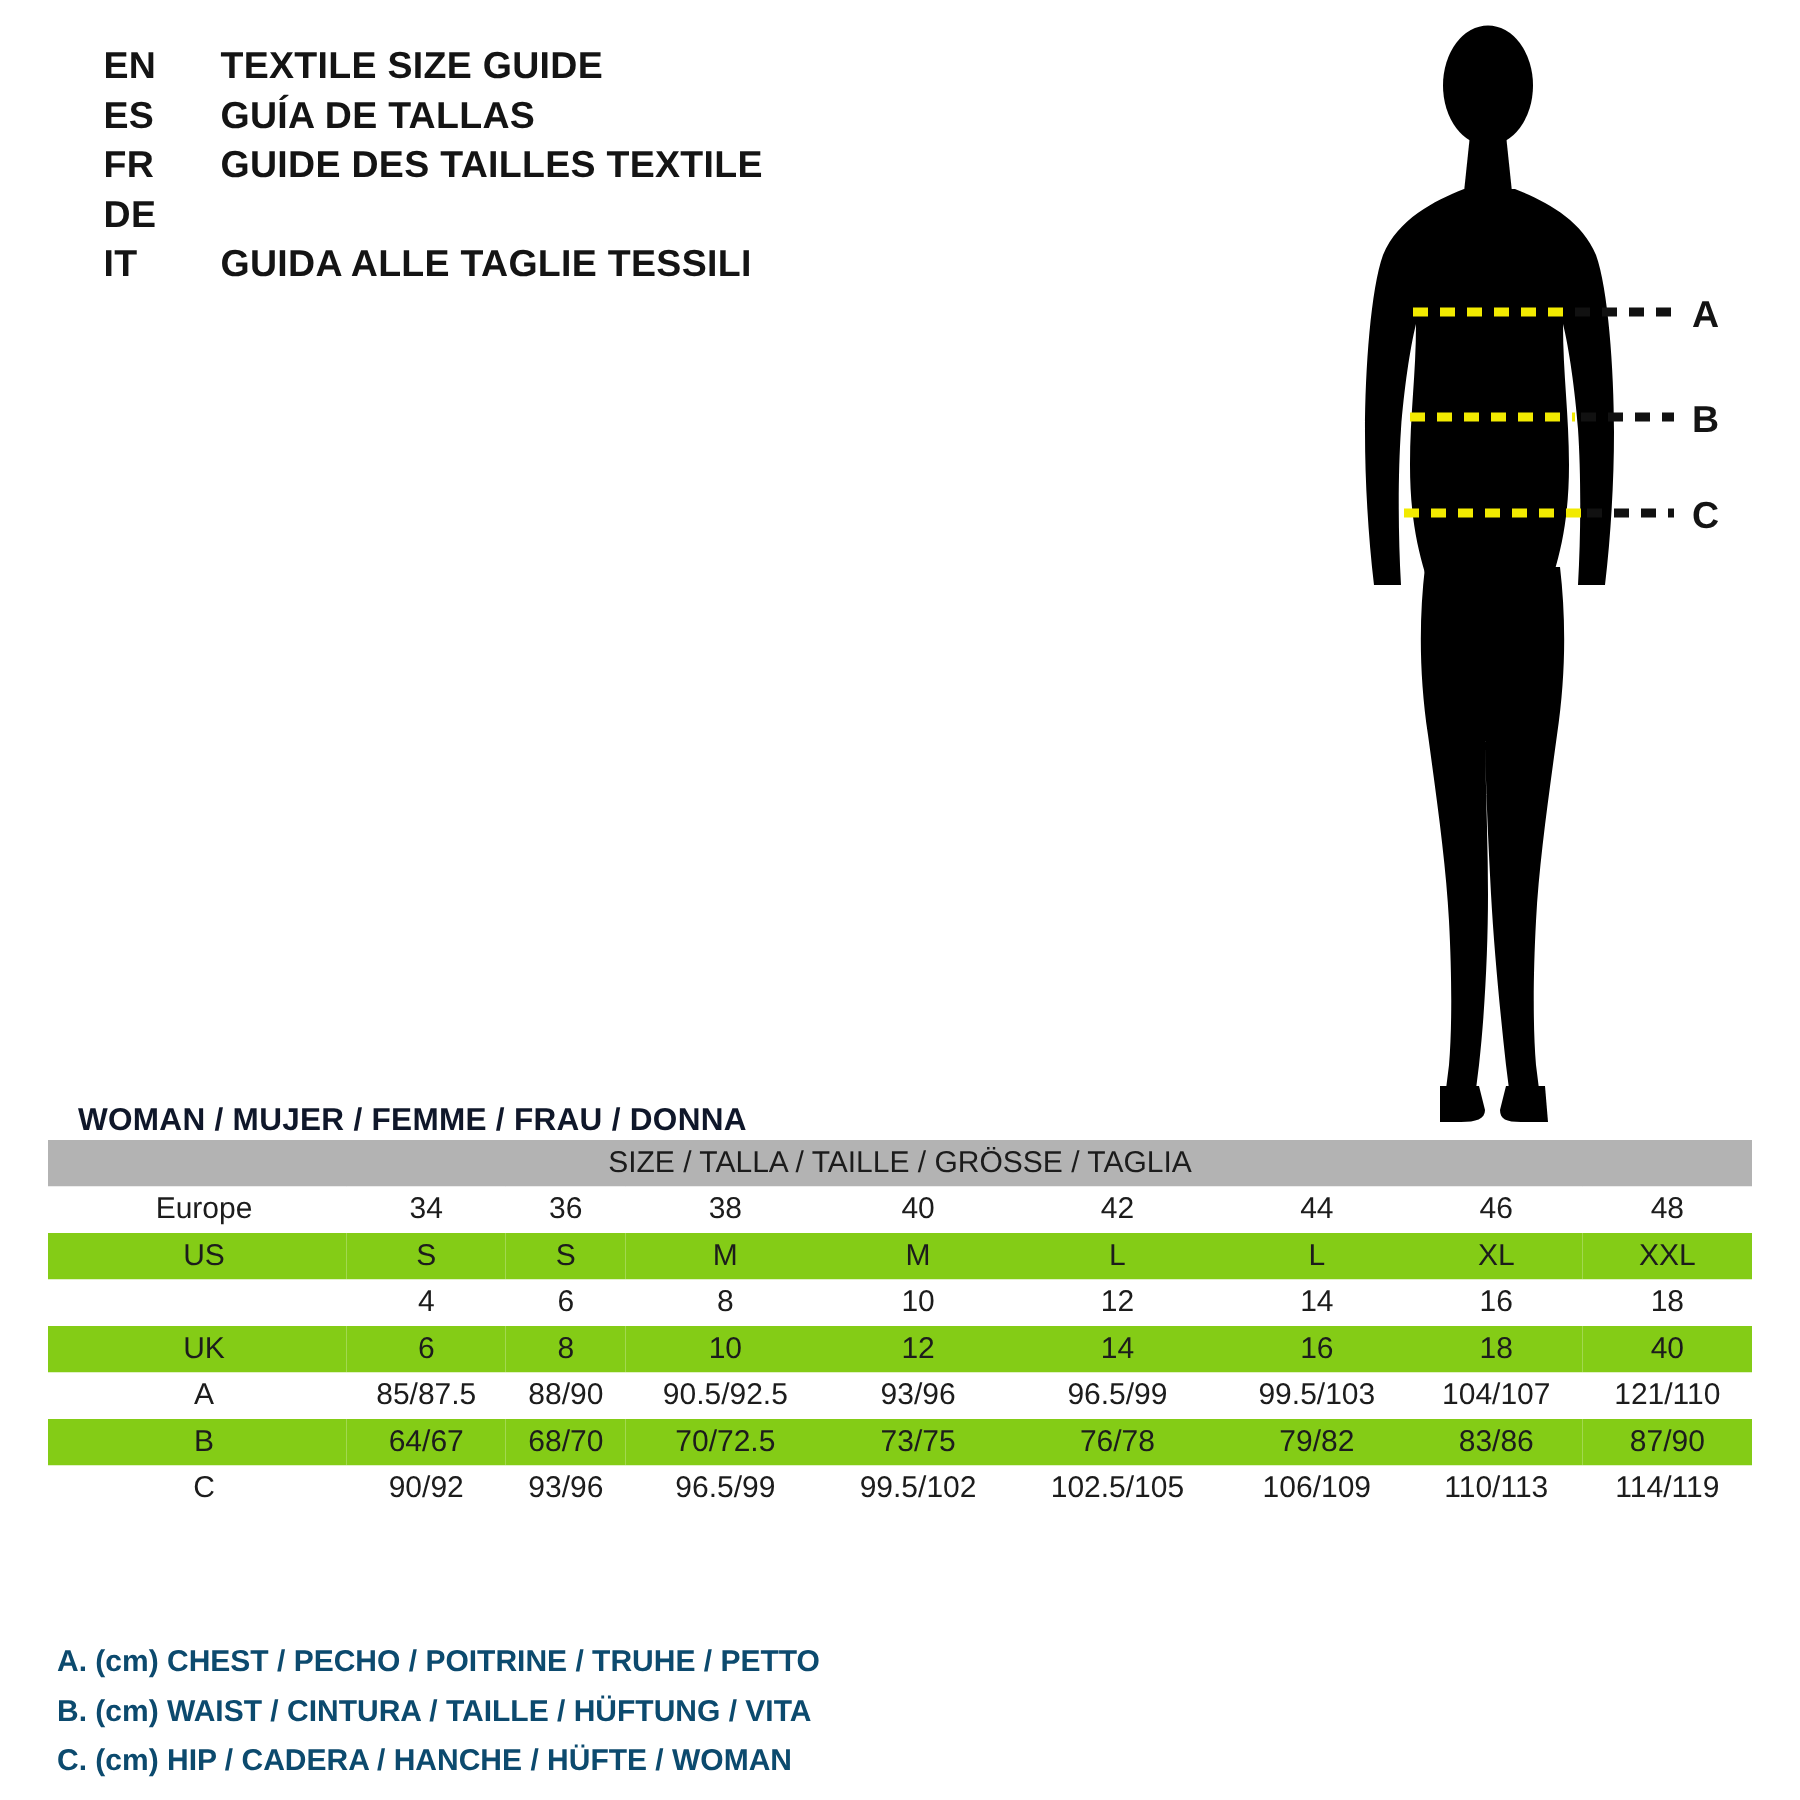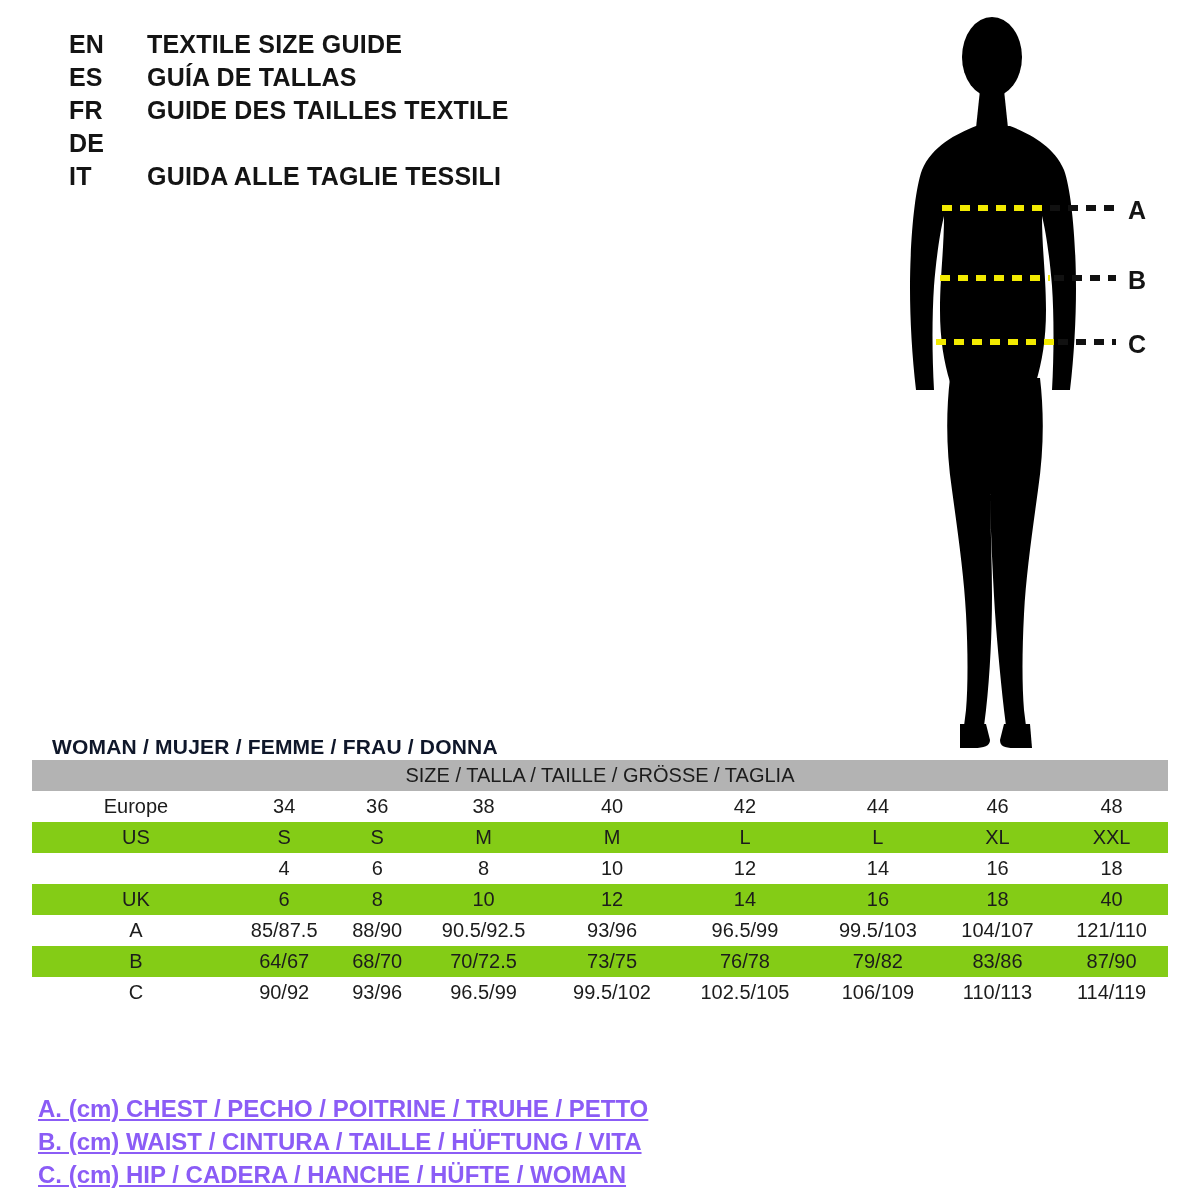--- a/index.html
+++ b/index.html
@@ -118,27 +118,26 @@
   tr.plain td { background: #ffffff; }
 
   
   #footnotes {
     position: absolute;
     left: 38px;
     top: 1092px;
     width: 700px;
   }
   .footnote {
-    font-size: 24px;
-    font-weight: bold;
-    color: #8b5cf6;
+    font-size: 20px;
+    font-weight: bold;
+    color: #0c4a6e;
     height: 33px;
     line-height: 33px;
     white-space: nowrap;
-    text-decoration: underline;
   }
 </style>
 </head>
 <body>
 
 <div id="lang-block">
   <div class="lang-row">
     <span class="lang-code">EN</span>
     <span class="lang-title">TEXTILE SIZE GUIDE</span>
   </div>

